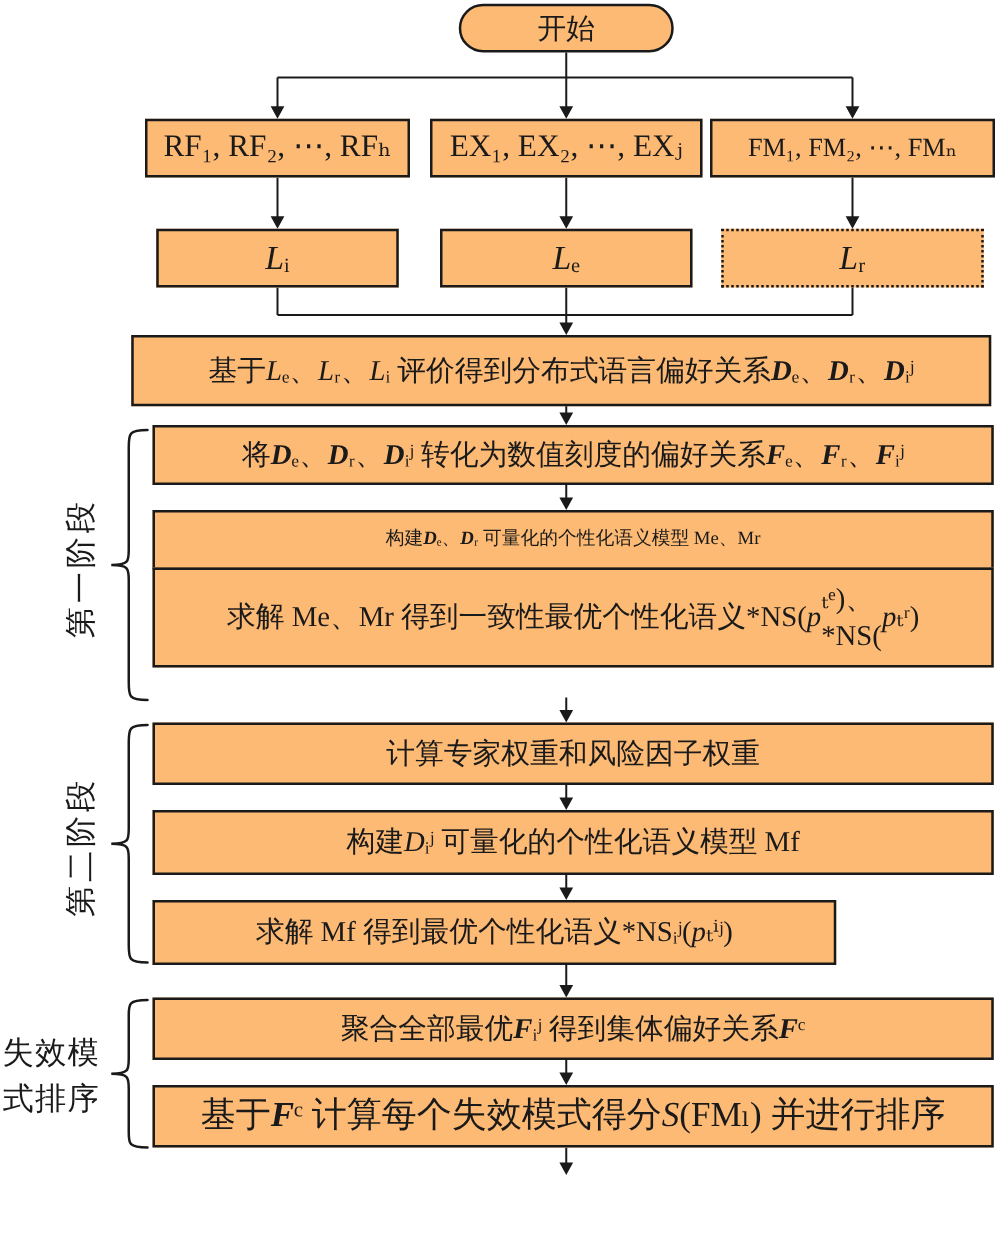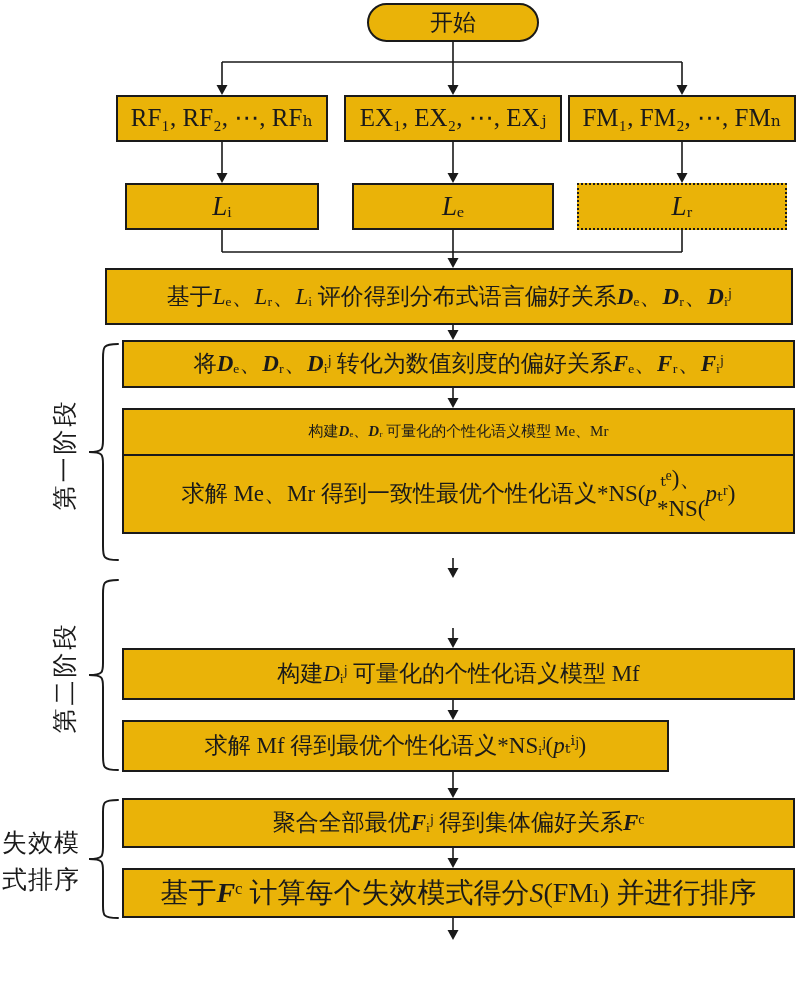--- a/index.html
+++ b/index.html
@@ -1,21 +1,21 @@
 <!DOCTYPE html>
 <html><head>
 <meta charset="utf-8">
 <style>
   *{box-sizing:border-box;margin:0;padding:0}
   html,body{width:800px;background:#ffffff}
   body{font-family:"Liberation Serif","DejaVu Serif",serif;color:#1a1a1a}
   .canvas{position:relative;width:800px;height:988px;background:#fff;overflow:hidden}
   .wires{position:absolute;left:0;top:0;z-index:1}
-  .box,.stadium{position:absolute;z-index:2;background:#eab308;border:2px solid #1a1a1a;
-    display:flex;align-items:center;justify-content:center;text-align:center;line-height:1.3}
+  .box,.stadium{position:absolute;z-index:2;background:#fdba74;border:2px solid #1a1a1a;
+    display:flex;align-items:center;justify-content:center;text-align:left;line-height:1.3}
   .stadium{border-radius:24px;border-width:2.5px}
   .dotted{border-style:dotted}
   .vlabel{position:absolute;z-index:2;width:150px;transform:rotate(-90deg);
     text-align:center;font-size:25px;letter-spacing:3px}
   .hlabel{position:absolute;z-index:2;font-size:25px;line-height:37px;letter-spacing:1px}
   .box i,.stadium i,.hlabel i{font-style:italic}
   .box b{font-weight:bold}
 </style>
 </head>
 <body>
@@ -41,34 +41,35 @@
     <path fill="none" stroke="#1a1a1a" stroke-width="2" stroke-linecap="round" d="M118,580 C103,580 103,583 103,594 L103,663 C103,672 103,675 89,675
              C103,675 103,678 103,687 L103,756 C103,767 103,770 118,770"></path>
     <path fill="none" stroke="#1a1a1a" stroke-width="2" stroke-linecap="round" d="M118,800 C103,800 103,803 103,812 L103,847 C103,856 103,859 89,859
              C103,859 103,862 103,871 L103,906 C103,915 103,918 118,918"></path>
   </svg>
 
   <div class="stadium" style="left:367px;top:3px;width:172px;height:39px;font-size:23px">开始</div>
 
   <div class="box" style="left:116px;top:95px;width:212px;height:47px;font-size:25px">RF₁, RF₂, ⋯, RFₕ</div>
   <div class="box" style="left:344px;top:95px;width:218px;height:47px;font-size:25px">EX₁, EX₂, ⋯, EXⱼ</div>
-  <div class="box" style="left:568px;top:95px;width:228px;height:47px;font-size:25px">FM₁, FM₂, ⋯, FMₙ</div>
+  <div class="box" style="left:568px;top:95px;width:228px;height:47px;font-size:21px">FM₁, FM₂, ⋯, FMₙ</div>
 
   <div class="box" style="left:125px;top:183px;width:194px;height:47px;font-size:27px"><i>L</i>ᵢ</div>
   <div class="box" style="left:352px;top:183px;width:202px;height:47px;font-size:27px"><i>L</i>ₑ</div>
   <div class="box dotted" style="left:577px;top:183px;width:210px;height:47px;font-size:27px"><i>L</i>ᵣ</div>
 
   <div class="box" style="left:105px;top:268px;width:688px;height:57px;font-size:23px">基于 <i>L</i>ₑ、<i>L</i>ᵣ、<i>L</i>ᵢ 评价得到分布式语言偏好关系 <b><i>D</i></b>ₑ、<b><i>D</i></b>ᵣ、<b><i>D</i></b>ᵢʲ</div>
 
   <div class="vlabel" style="left:-11px;top:438px">第一阶段</div>
   <div class="box" style="left:122px;top:340px;width:673px;height:48px;font-size:23px">将 <b><i>D</i></b>ₑ、<b><i>D</i></b>ᵣ、<b><i>D</i></b>ᵢʲ 转化为数值刻度的偏好关系 <b><i>F</i></b>ₑ、<b><i>F</i></b>ᵣ、<b><i>F</i></b>ᵢʲ</div>
   <div class="box" style="left:122px;top:408px;width:673px;height:48px;font-size:15px">构建 <b><i>D</i></b>ₑ、<b><i>D</i></b>ᵣ 可量化的个性化语义模型 Me、Mr</div>
   <div class="box" style="left:122px;top:454px;width:673px;height:80px;font-size:23px">求解 Me、Mr 得到一致性最优个性化语义*NS(<i>p</i>ₜᵉ)、<br>*NS(<i>p</i>ₜʳ)</div>
 
   <div class="vlabel" style="left:-11px;top:661px">第二阶段</div>
+  <div class="box" style="left:122px;top:578px;width:673px;height:50px;font-size:23px">计算专家权重和风险因子权重</div>
   <div class="box" style="left:122px;top:648px;width:673px;height:52px;font-size:23px">构建 <i>D</i>ᵢʲ 可量化的个性化语义模型 Mf</div>
   <div class="box" style="left:122px;top:720px;width:547px;height:52px;font-size:23px">求解 Mf 得到最优个性化语义*NSᵢʲ(<i>p</i>ₜⁱʲ)</div>
 
   <div class="hlabel" style="left:2px;top:824px;width:100px">失效模<br>式排序</div>
   <div class="box" style="left:122px;top:798px;width:673px;height:50px;font-size:23px">聚合全部最优 <b><i>F</i></b>ᵢʲ 得到集体偏好关系 <b><i>F</i></b>ᶜ</div>
   <div class="box" style="left:122px;top:868px;width:673px;height:50px;font-size:28px">基于 <b><i>F</i></b>ᶜ 计算每个失效模式得分 <i>S</i>(FMₗ) 并进行排序</div>
 
 </div>
 
 </body></html>

